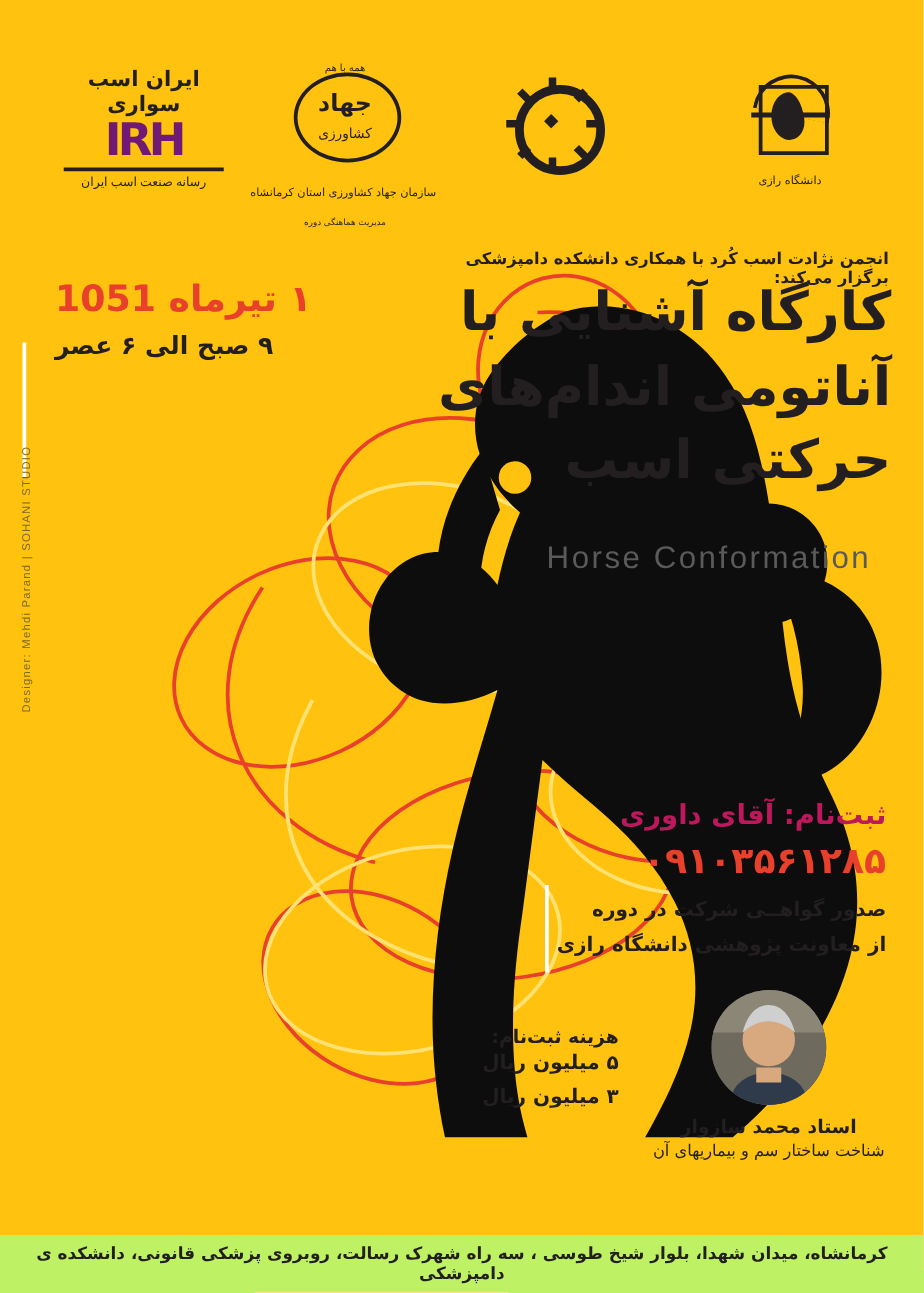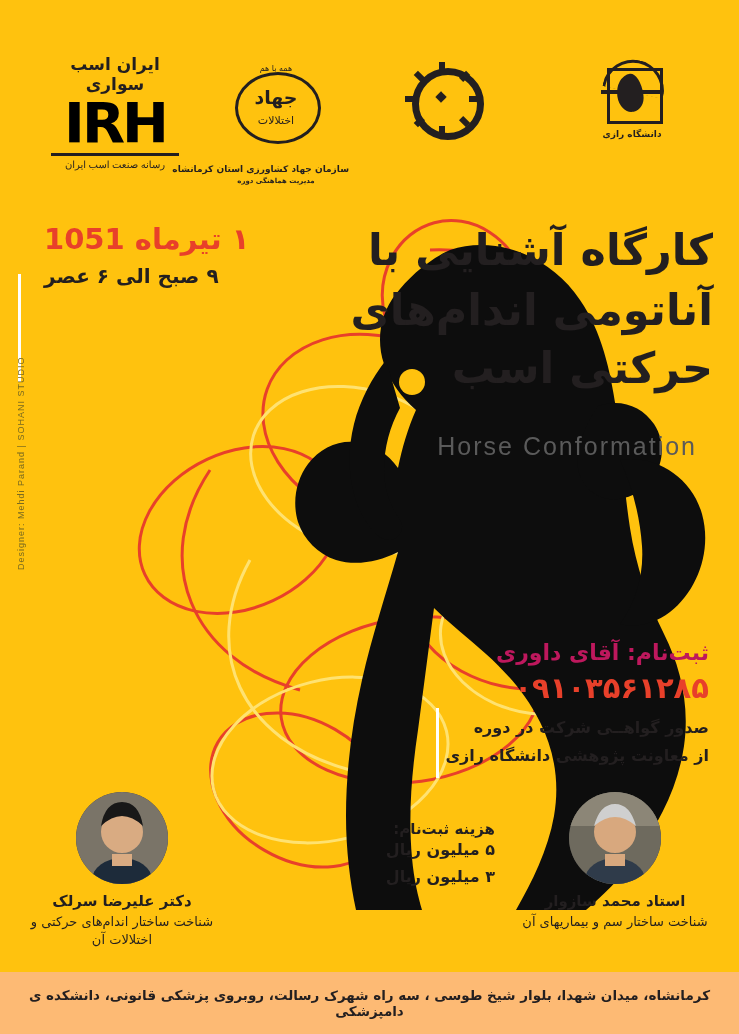--- a/index.html
+++ b/index.html
@@ -27,24 +27,23 @@
     height: 140px;
   }
   .logo {
     position: absolute;
     color: #231f20;
     text-align: center;
   }
   .logo-caption {
     font-size: 9px;
     letter-spacing: 0.5px;
-    margin-top: 3px;
+    margin-top: 14px;
     color: #231f20;
     white-space: nowrap;
-    font-weight: bold;
   }
 
   
   .logo-razi { right: 48px; top: 8px; width: 118px; }
   .razi-mark {
     position: relative;
     width: 66px; height: 66px;
     margin: 0 auto;
   }
   .razi-mark .sq {
@@ -107,21 +106,21 @@
     font-size: 15px;
     text-align: center;
     line-height: 16px;
   }
 
   
   .logo-jahad { right: 390px; top: 0px; width: 146px; }
   .jahad-mark {
     position: relative;
     width: 110px; height: 84px;
-    margin: 14px auto;
+    margin: 0 auto;
   }
   .jahad-mark .ring {
     position: absolute;
     left: 14px; top: 6px;
     width: 80px; height: 66px;
     border: 3px solid #231f20;
     border-radius: 50%;
   }
   .jahad-mark .txt {
     position: absolute;
@@ -152,23 +151,23 @@
 
   
   .logo-irih { left: 40px; top: 2px; width: 150px; text-align: center; }
   .irih-top {
     font-size: 17px;
     color: #231f20;
     font-weight: bold;
     letter-spacing: 1px;
   }
   .irih-main {
-    font-size: 56px;
-    font-weight: bold;
-    color: #000000;
+    font-size: 36px;
+    font-weight: bold;
+    color: #701a75;
     letter-spacing: -3px;
     line-height: 0.95;
     margin-top: 2px;
   }
   .irih-rule {
     width: 128px; height: 3px;
     background: #231f20;
     margin: 4px auto 3px auto;
   }
   .irih-sub {
@@ -329,22 +328,22 @@
   .fee-row { margin-bottom: 8px; }
   .fee-label { font-size: 15px; font-weight: bold; color: #231f20; }
   .fee-value { font-size: 16px; font-weight: bold; color: #231f20; margin-top: 2px; }
 
   
   .footer {
     position: absolute;
     left: 0;
     bottom: 0;
     width: 739px;
-    height: 62px;
-    background: #fdba74;
+    height: 46px;
+    background: #bef264;
     display: flex;
     align-items: center;
     justify-content: center;
   }
   .footer-text {
     font-size: 13.5px;
     color: #231f20;
     direction: rtl;
     text-align: center;
     font-weight: bold;
@@ -463,34 +462,35 @@
         <div class="face">◆</div>
       </div>
       <div class="logo-caption"></div>
     </div>
 
     <div class="logo logo-jahad">
       <div class="jahad-mark">
         <div class="ring"></div>
         <div class="topcap">همه با هم</div>
         <div class="txt">جهاد</div>
-        <div class="sub">اختلالات</div>
+        <div class="sub">کشاورزی</div>
       </div>
       <div class="logo-caption">سازمان جهاد کشاورزی استان کرمانشاه</div>
       <div class="logo-caption" style="font-size:7px">مدیریت هماهنگی دوره</div>
     </div>
 
     <div class="logo logo-irih">
       <div class="irih-top">ایران اسب سواری</div>
       <div class="irih-main">IRH</div>
       <div class="irih-rule"></div>
       <div class="irih-sub">رسانه صنعت اسب ایران</div>
     </div>
   </div>
 
+  <div class="organizer">انجمن نژادت اسب کُرد با همکاری دانشکده دامپزشکی برگزار می‌کند:</div>
 
   <div class="title-main">
     <div class="title-line1">کارگاه آشنایی با</div>
     <div class="title-line2">آناتومی اندام‌های</div>
     <div class="title-line3">حرکتی اسب</div>
   </div>
   <div class="title-en">Horse Conformation</div>
 
   <div class="date-rule"></div>
   <div class="date-block">
@@ -516,33 +516,20 @@
         <circle cx="46" cy="40" r="21" fill="#d8a87e"></circle>
         <path d="M25 34 q21 -18 42 0 q-6 -22 -21 -22 q-15 0 -21 22z" fill="#cfcfcf"></path>
         <ellipse cx="46" cy="88" rx="30" ry="22" fill="#2f3b4a"></ellipse>
         <rect x="36" y="62" width="20" height="12" fill="#d8a87e"></rect>
       </svg>
     </div>
     <div class="sp-name">استاد محمد سازوار</div>
     <div class="sp-topic">شناخت ساختار سم و بیماریهای آن</div>
   </div>
 
-  <div class="speaker speaker-left">
-    <div class="avatar">
-      <svg viewBox="0 0 92 92" width="92" height="92" xmlns="http://www.w3.org/2000/svg">
-        <rect width="92" height="92" fill="#7a7468"></rect>
-        <circle cx="46" cy="40" r="21" fill="#d9ab82"></circle>
-        <path d="M25 34 q21 -20 42 0 q-4 -24 -21 -24 q-17 0 -21 24z" fill="#181818"></path>
-        <ellipse cx="46" cy="88" rx="30" ry="22" fill="#1d2b3a"></ellipse>
-        <rect x="36" y="62" width="20" height="12" fill="#d9ab82"></rect>
-      </svg>
-    </div>
-    <div class="sp-name">دکتر علیرضا سرلک</div>
-    <div class="sp-topic">شناخت ساختار اندام‌های حرکتی و اختلالات آن</div>
-  </div>
 
   <div class="fees">
     <div class="fee-row">
       <div class="fee-label">هزینه ثبت‌نام:</div>
       <div class="fee-value">۵ میلیون ریال</div>
     </div>
     <div class="fee-row">
       <div class="fee-value">۳ میلیون ریال</div>
     </div>
   </div>

